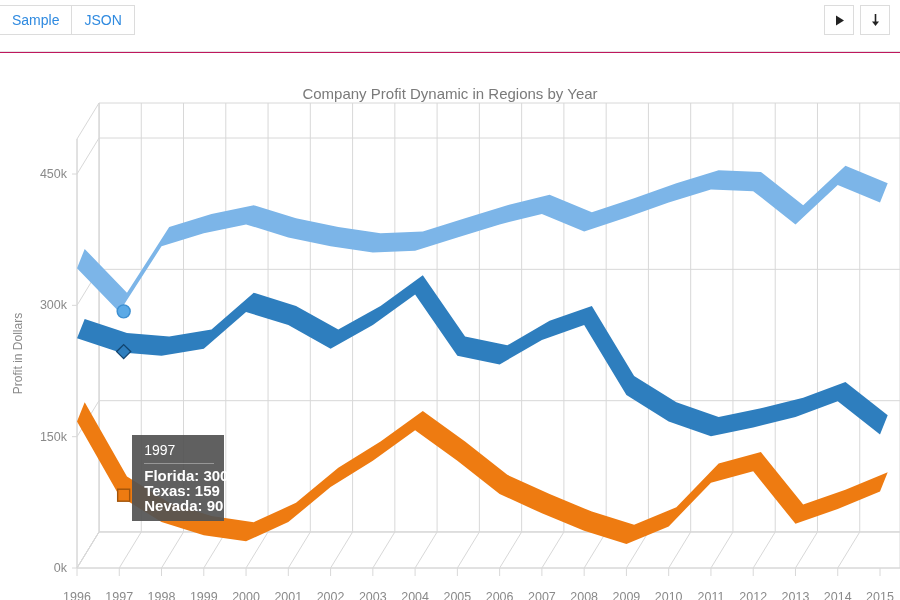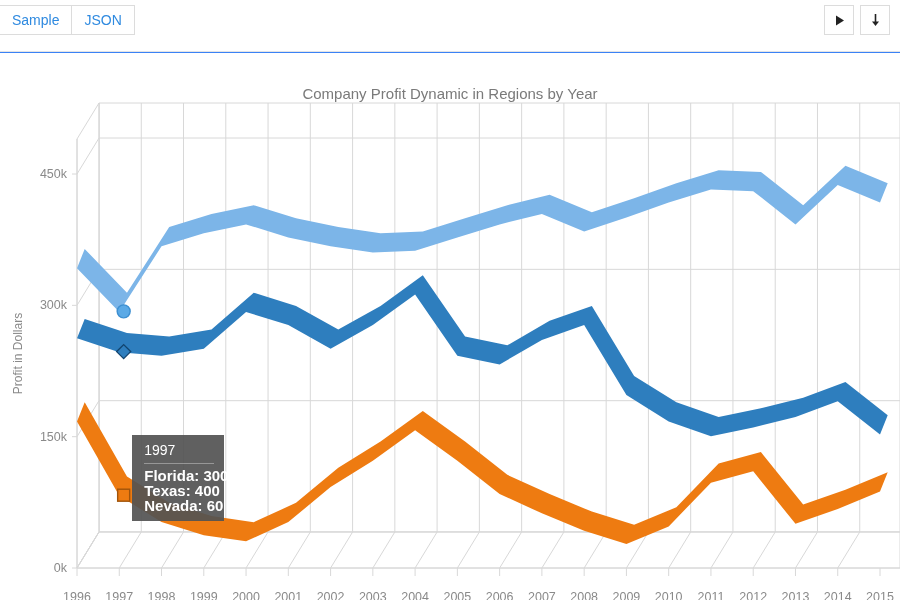--- a/index.html
+++ b/index.html
@@ -10,21 +10,21 @@
     height: 600px;
     overflow: hidden;
     background: #ffffff;
     font-family: "Liberation Sans", sans-serif;
   }
 
   #app {
     position: relative;
     width: 900px;
     height: 600px;
-    background: #3b82f6;
+    background: #be185d;
   }
 
   
   .toolbar {
     position: absolute;
     left: 0; top: 0;
     width: 900px;
     height: 52px;
     background: #ffffff;
     border-bottom: 1px solid #e4e4e4;
@@ -335,18 +335,18 @@
       <g>
           <circle cx="123.66315789473686" cy="258.3469387755102" r="6.5" fill="#5aa9e6" stroke="#3d8fd1" stroke-width="1.4"></circle>
           <polygon points="123.66315789473686,291.6204081632653 130.66315789473686,298.6204081632653 123.66315789473686,305.6204081632653 116.66315789473686,298.6204081632653" fill="#2e7ebe" stroke="#12446f" stroke-width="1.4"></polygon>
           <rect x="117.66315789473686" y="436.2040816326531" width="12" height="12" fill="#ee7b11" stroke="#a1540b" stroke-width="1.4"></rect>
         </g>
     </svg>
 
     <div class="tooltip" id="tooltip" style="left: 132.263px; top: 382.204px; width: 92px;">
       <div class="tooltip-title">1997</div>
       <div class="tooltip-row">Florida: 300</div>
-      <div class="tooltip-row">Texas: 400</div>
-      <div class="tooltip-row">Nevada: 60</div>
+      <div class="tooltip-row">Texas: 159</div>
+      <div class="tooltip-row">Nevada: 90</div>
     </div>
 
   </div>
 </div>
 
 </body></html>

